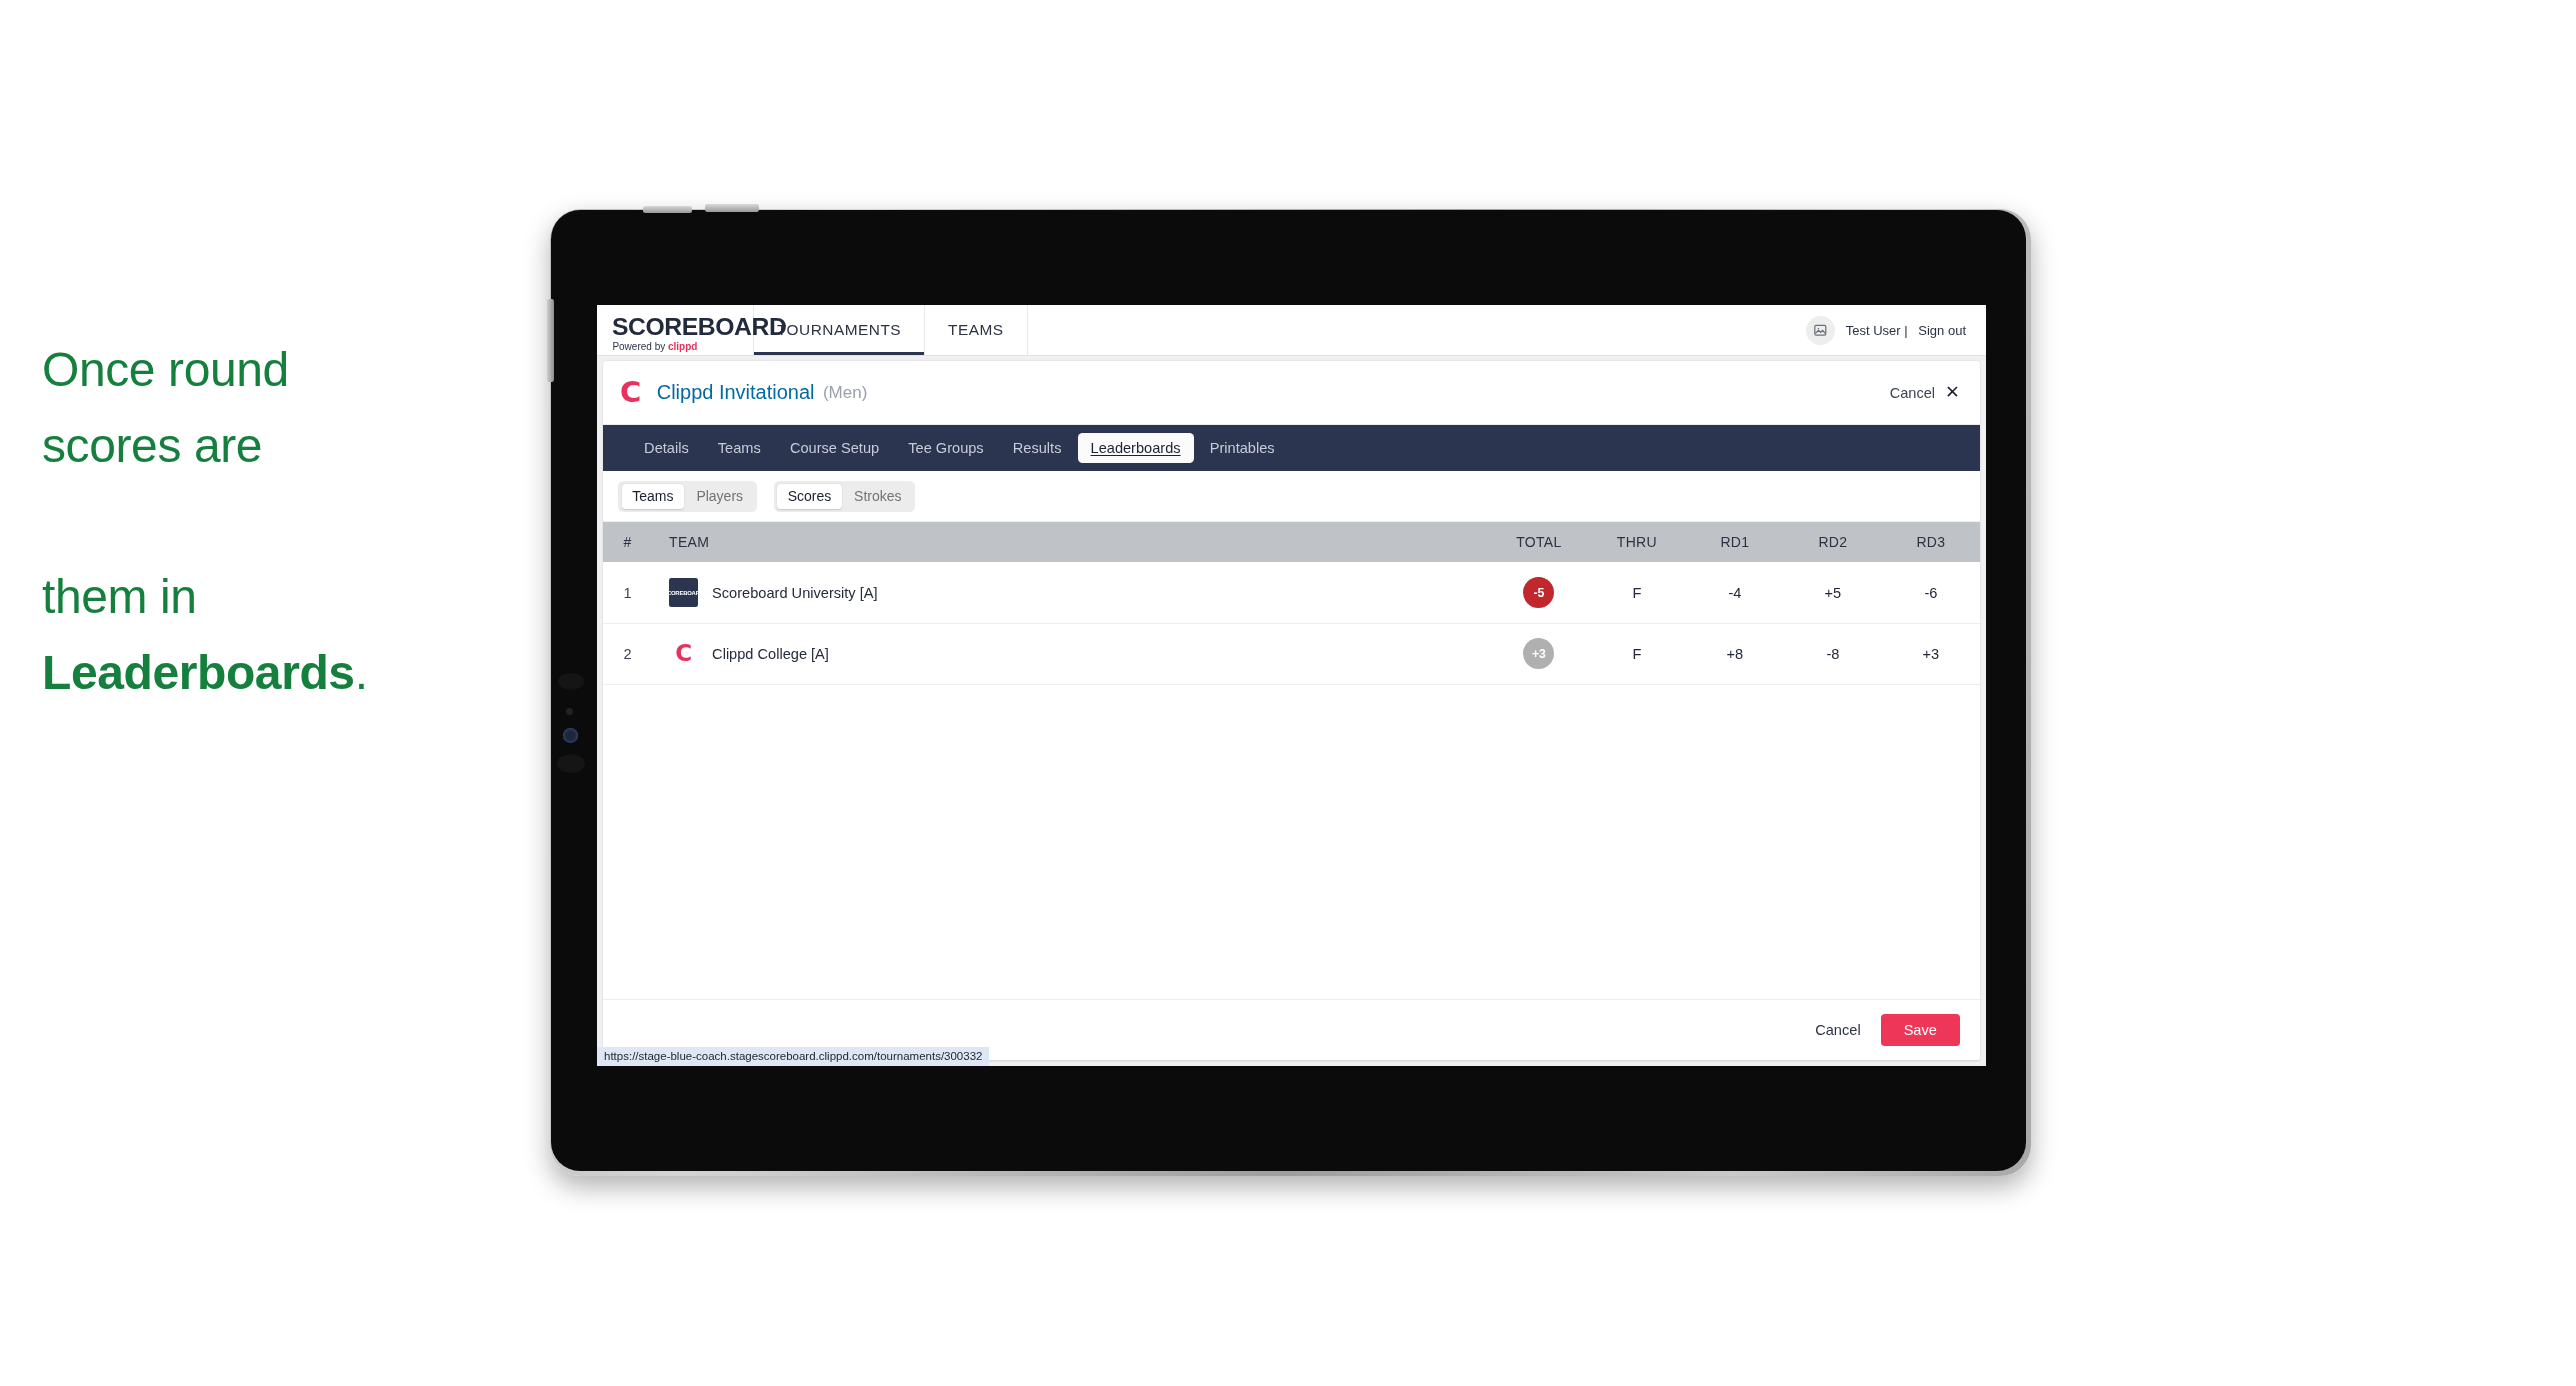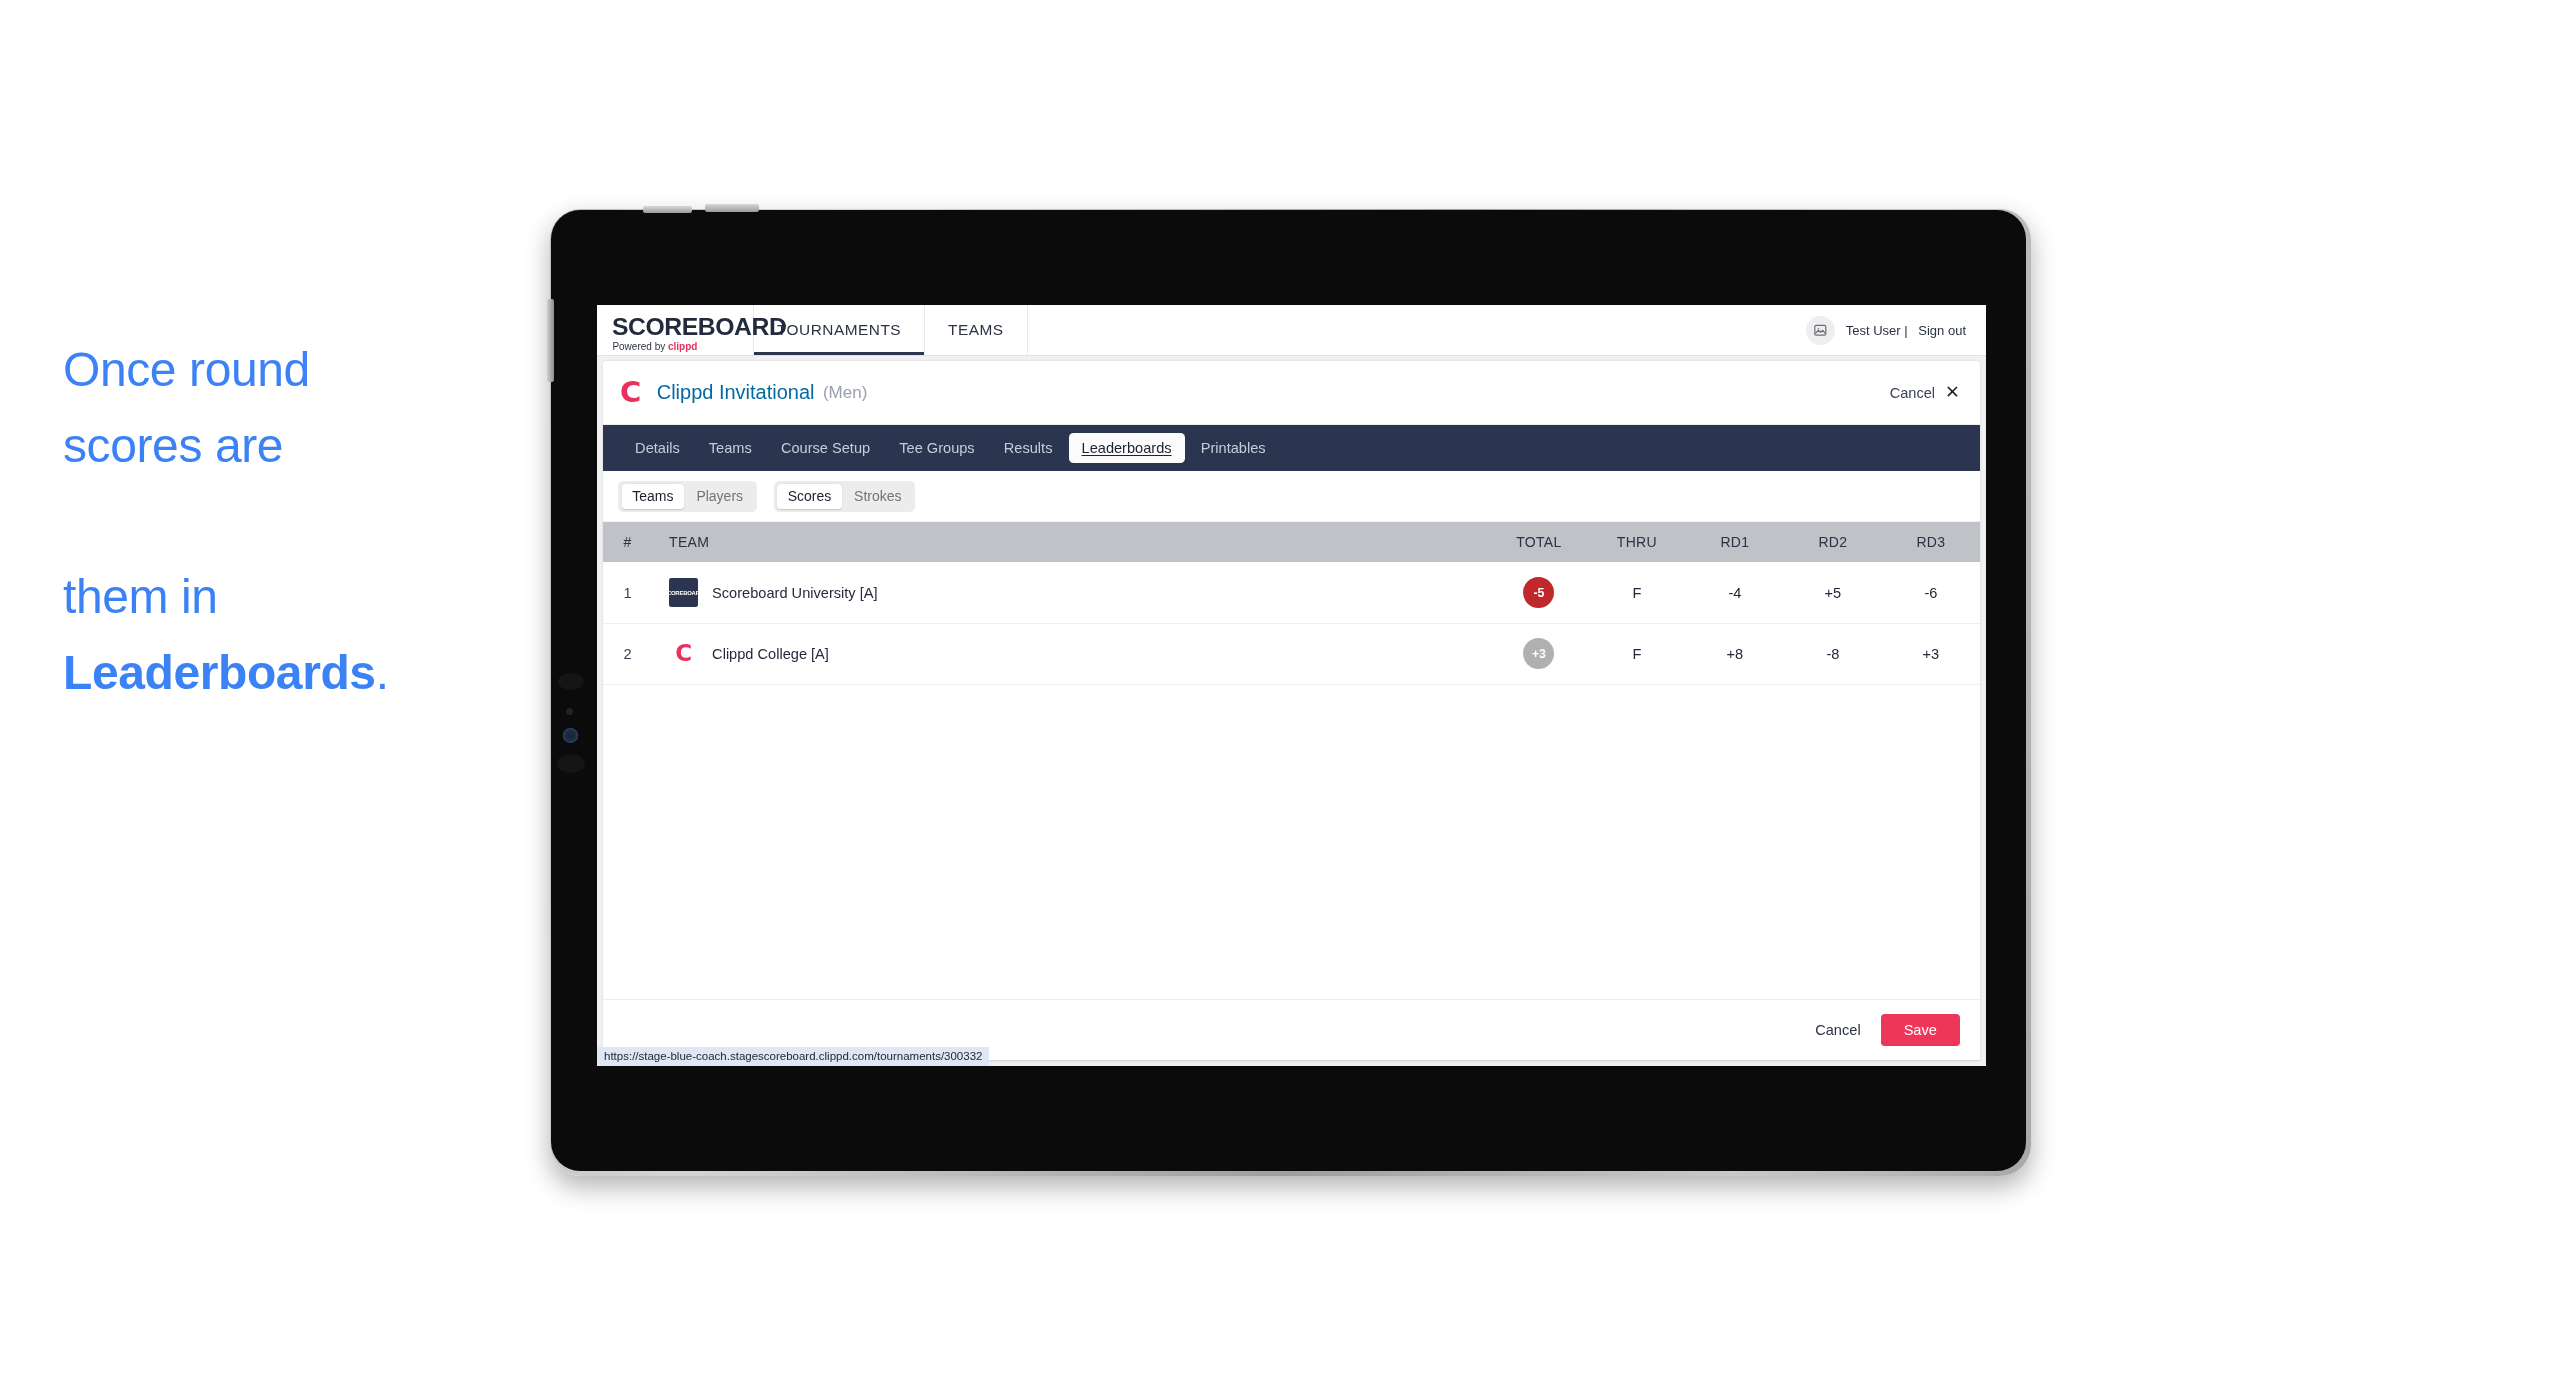--- a/index.html
+++ b/index.html
@@ -7,25 +7,25 @@
     width: 2576px; height: 1386px;
     background: #ffffff;
     font-family: "Liberation Sans", sans-serif;
     overflow: hidden;
   }
   .stage { position: relative; width: 2576px; height: 1386px; }
 
   
   .caption {
     position: absolute;
-    left: 63px; top: 332px;
+    left: 42px; top: 332px;
     width: 468px;
     font-size: 48px;
     line-height: 1.58;
-    color: #3b82f6;
+    color: #15803d;
     letter-spacing: -0.4px;
   }
   .caption b { font-weight: 700; }
 
   
   .tablet-outer {
     position: absolute;
     left: 550px; top: 209px;
     width: 1481px; height: 967px;
     background: linear-gradient(100deg,#b9b9b9 0%, #d4d4d4 18%, #9e9e9e 55%, #c9c9c9 82%, #a8a8a8 100%);
@@ -169,21 +169,21 @@
     display: flex; align-items: center; gap: 10px;
     font-size: 14.6px; color: #3c4354; cursor: pointer;
   }
   .x-glyph { font-size: 17.7px; color: #1d222e; line-height: 1; }
 
   
   .navtabs {
     height: 46px;
     background: #2b3550;
     display: flex; align-items: center;
-    padding: 0 19px;
+    padding: 0 28px;
     gap: 3.1px;
   }
   .navtab {
     padding: 7px 13px;
     font-size: 14.6px;
     color: #c7ccd8;
     border-radius: 4.6px;
     cursor: pointer;
     white-space: nowrap;
   }

